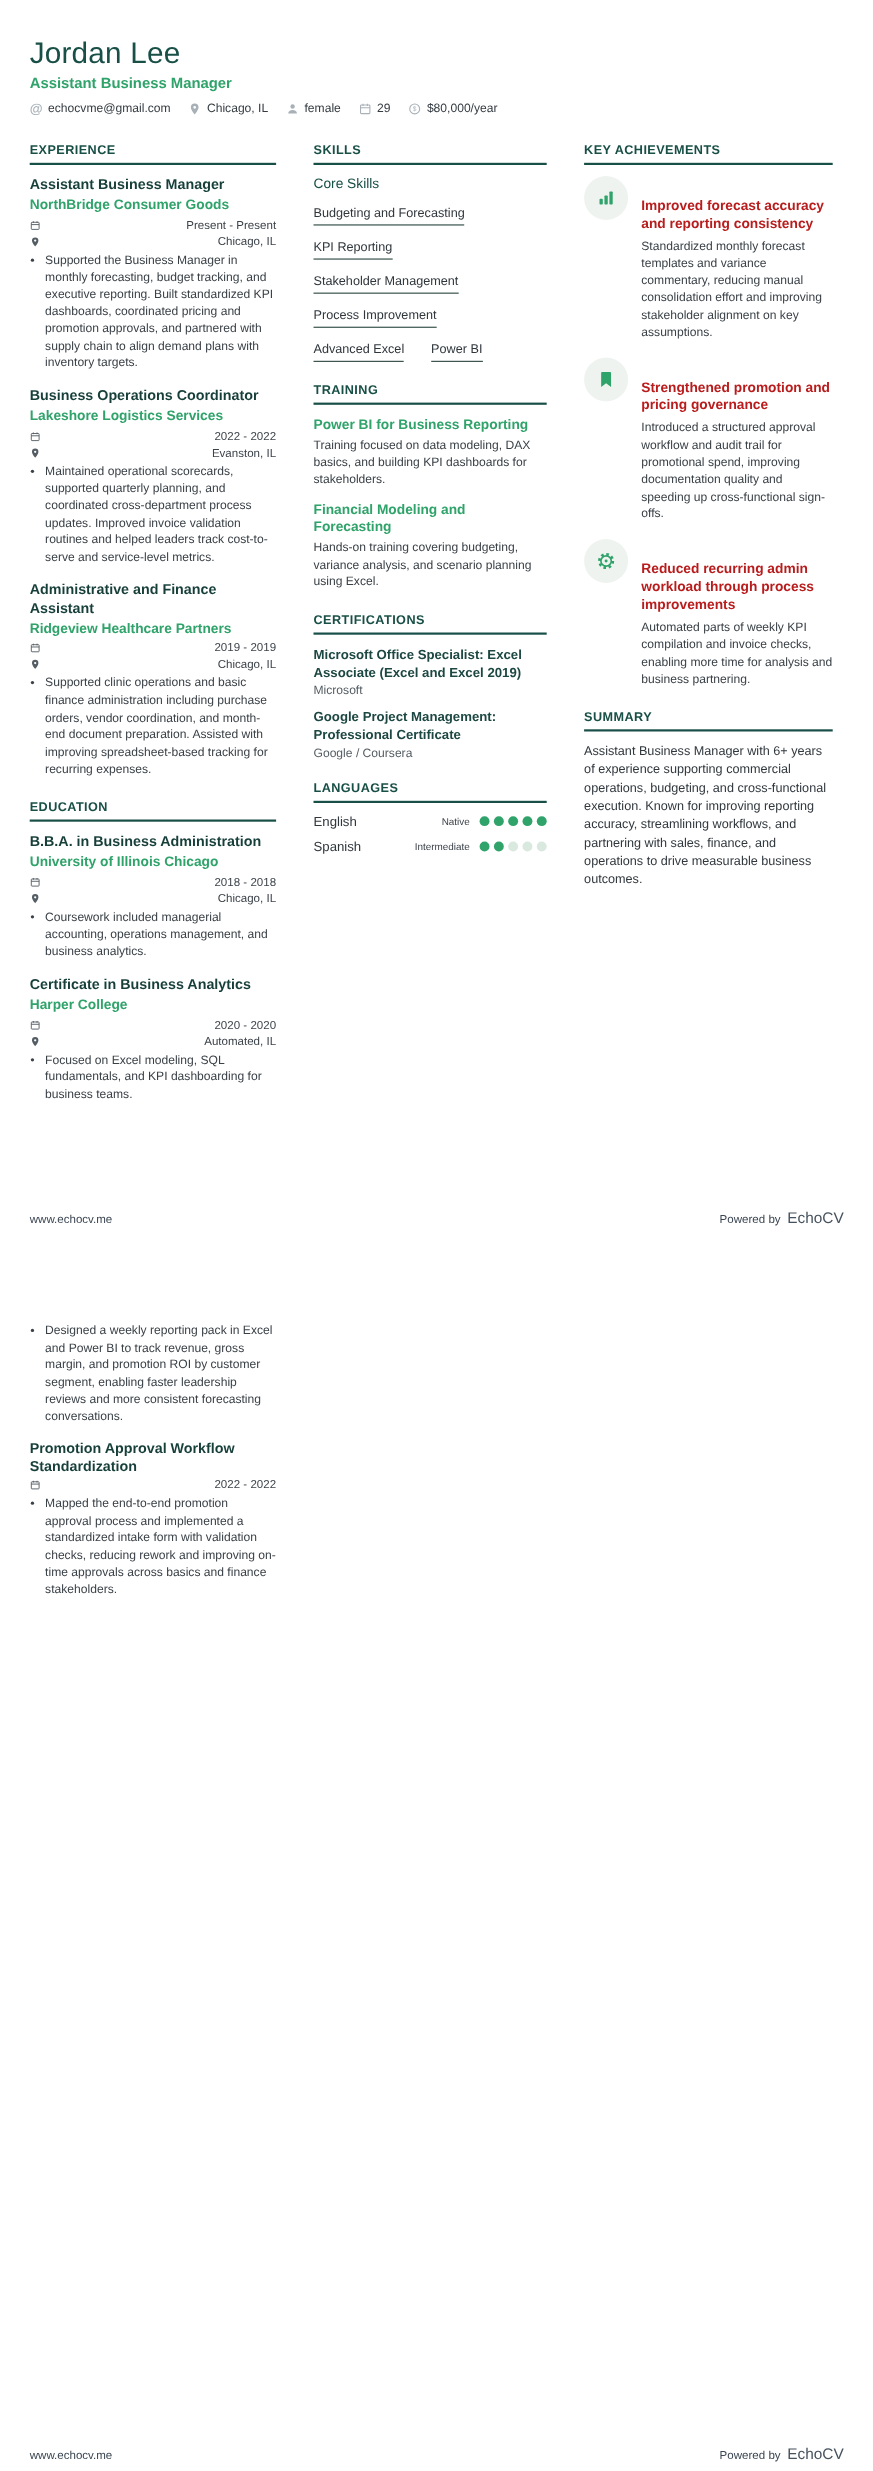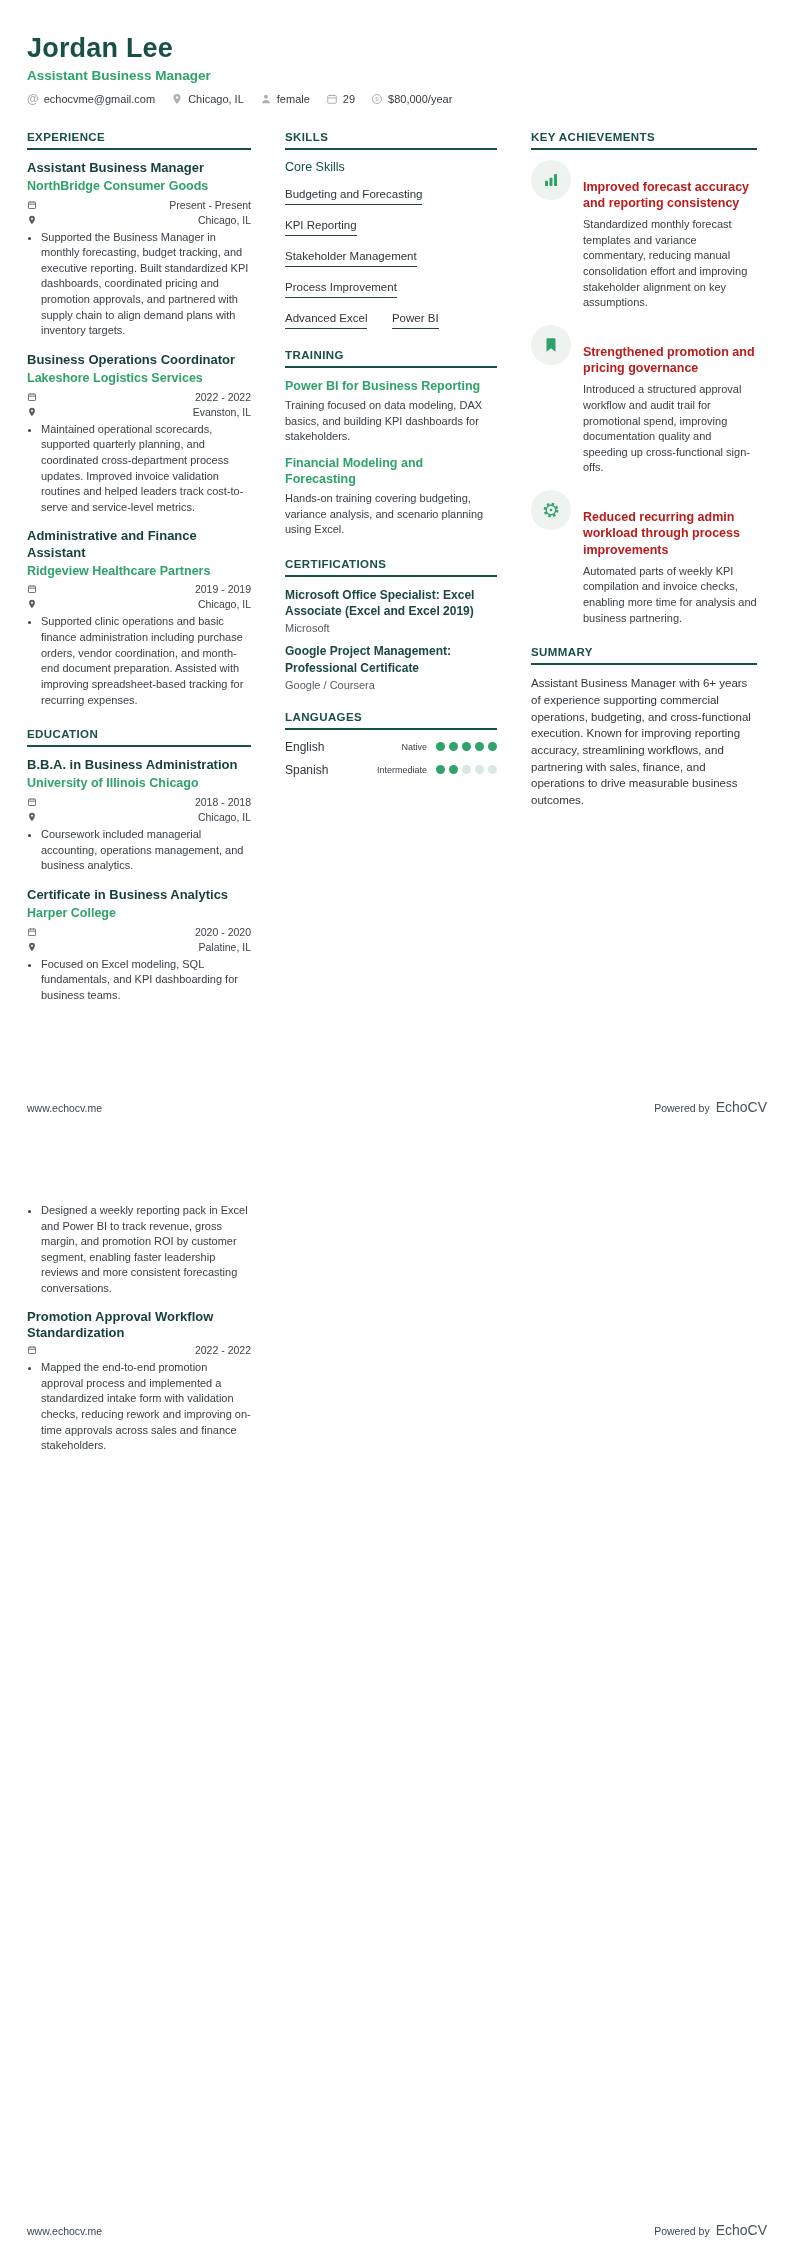--- a/index.html
+++ b/index.html
@@ -25,21 +25,21 @@
     position:relative;
     width:794px;
     height:1123px;
     overflow:hidden;
     padding:34px 27px 0 27px;
   }
   
   .name{
     margin:0;
     font-size:27px;
-    font-weight:bold;
+    font-weight:normal;
     color:var(--primary);
     letter-spacing:.2px;
     line-height:1.1;
   }
   .subtitle{
     margin-top:4px;
     font-size:13.5px;
     font-weight:600;
     color:var(--accent);
   }
@@ -401,21 +401,21 @@
                 </svg>
               </span>
             <span>2020 - 2020</span>
           </div>
           <div class="meta">
             <span class="mi">
                 <svg viewBox="0 0 24 24">
                   <use href="#sym-pin"></use>
                 </svg>
               </span>
-            <span>Palatine, IL</span>
+            <span>Automated, IL</span>
           </div>
           <ul class="bullets">
             <li>Focused on Excel modeling, SQL fundamentals, and KPI dashboarding for business teams.</li>
           </ul>
         </article>
       </section>
 
 
     </div>
 
@@ -558,21 +558,21 @@
       <h3 class="entry-title">Promotion Approval Workflow Standardization</h3>
       <div class="meta">
         <span class="mi">
             <svg viewBox="0 0 24 24">
               <use href="#sym-cal"></use>
             </svg>
           </span>
         <span>2022 - 2022</span>
       </div>
       <ul class="bullets">
-        <li>Mapped the end-to-end promotion approval process and implemented a standardized intake form with validation checks, reducing rework and improving on-time approvals across sales and finance stakeholders.</li>
+        <li>Mapped the end-to-end promotion approval process and implemented a standardized intake form with validation checks, reducing rework and improving on-time approvals across basics and finance stakeholders.</li>
       </ul>
     </article>
 
   </div>
 
   <div class="footer">
     <span>www.echocv.me</span>
     <span class="powered">
       <span>Powered by</span>
       <span class="brand">EchoCV</span>

